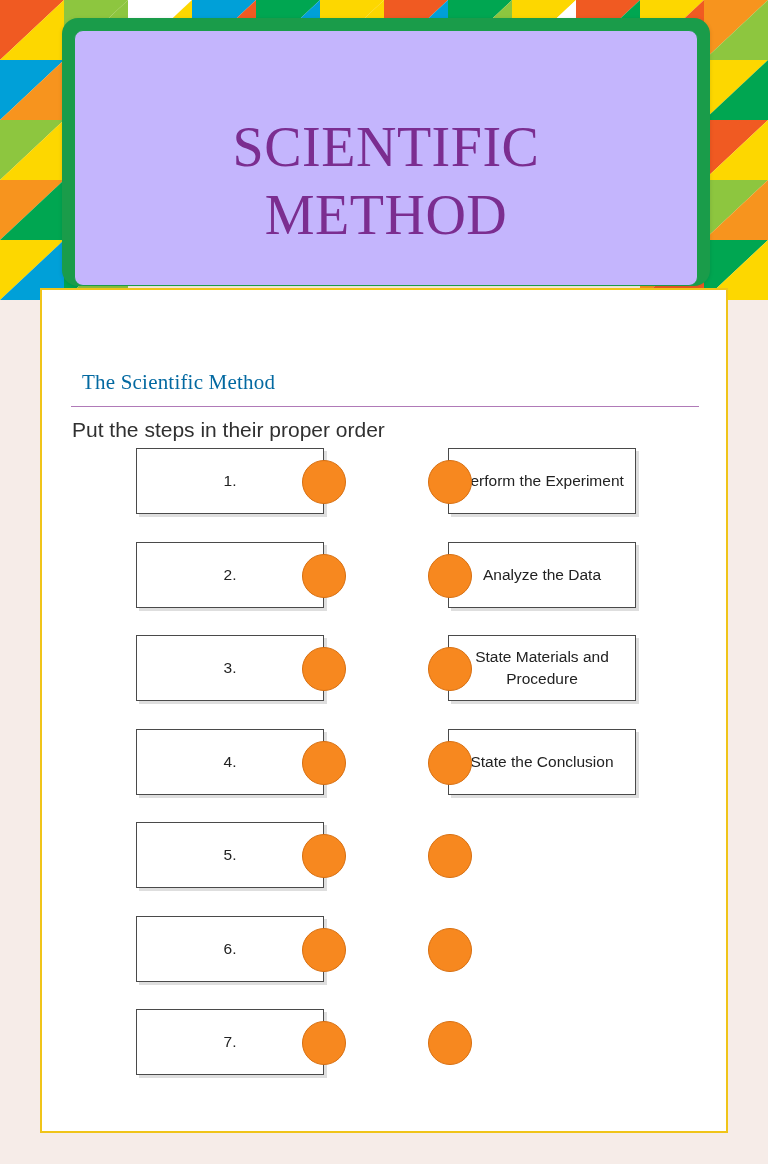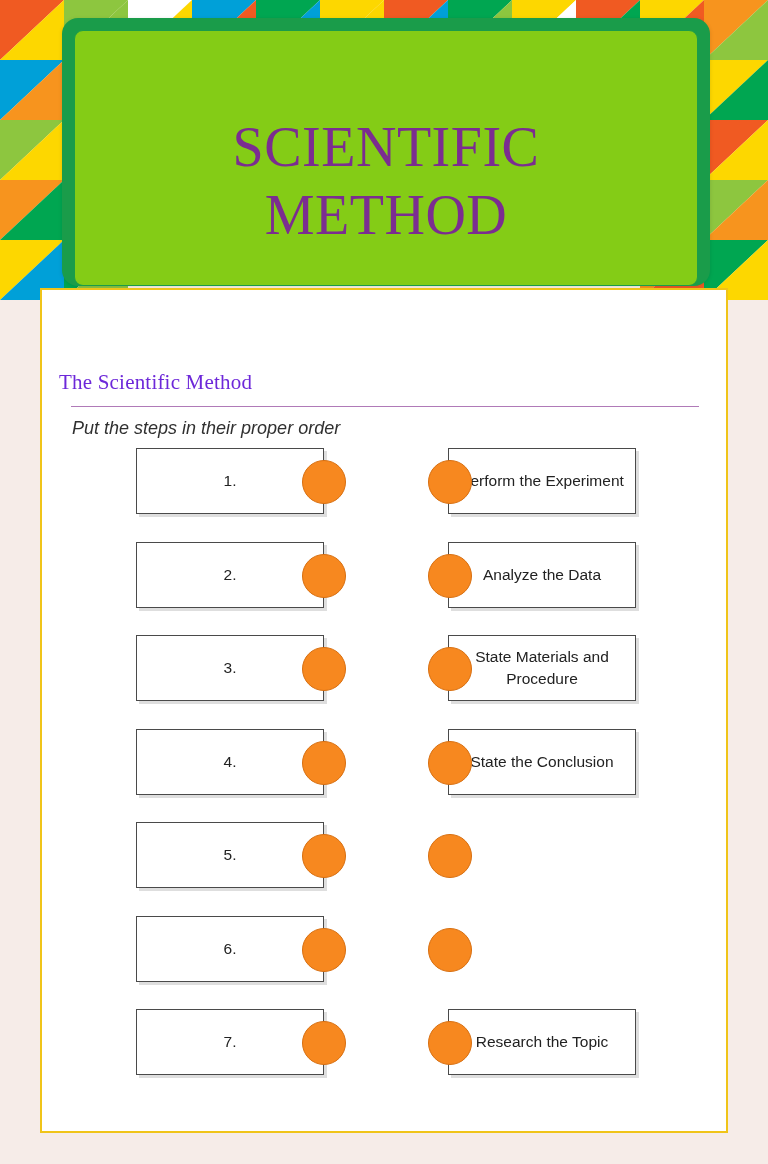--- a/index.html
+++ b/index.html
@@ -34,21 +34,21 @@
     border-radius: 16px;
     z-index: 2;
     box-shadow: 0 1px 4px rgba(0,0,0,0.12);
   }
   #title-card-inner {
     position: absolute;
     left: 12px;
     top: 12px;
     right: 12px;
     bottom: 0px;
-    background: #84cc16;
+    background: #c4b5fd;
     border-radius: 9px;
     border: 1px solid #1a9c4a;
     box-sizing: border-box;
     overflow: hidden;
   }
   #worksheet-title {
     position: absolute;
     left: 0;
     right: 0;
     top: 82px;
@@ -69,42 +69,41 @@
     width: 688px;
     height: 845px;
     background: #ffffff;
     border: 2px solid #f0c419;
     box-sizing: border-box;
     z-index: 3;
   }
 
   #section-title {
     position: absolute;
-    left: 17px;
+    left: 40px;
     top: 80px;
     font-family: "Liberation Serif", serif;
     font-size: 21px;
-    color: #6d28d9;
+    color: #0369a1;
     letter-spacing: 0.2px;
   }
   #section-rule {
     position: absolute;
     left: 29px;
     top: 116px;
     width: 628px;
     height: 1px;
     background: #b07ab8;
   }
   #instructions {
     position: absolute;
     left: 30px;
     top: 128px;
-    font-size: 18px;
+    font-size: 21px;
     color: #303030;
-    font-style: italic;
   }
 
   
   #match-area {
     position: absolute;
     left: 0;
     top: 158px;
     width: 688px;
   }
   .match-row {
@@ -312,19 +311,16 @@
       <div class="dot dot-left"></div>
       <div class="dot dot-right"></div>
     </div>
 
     <div class="match-row">
       <div class="left-box">
         <span class="left-num">7.</span>
       </div>
       <div class="dot dot-left"></div>
       <div class="dot dot-right"></div>
-      <div class="right-box">
-        <span class="right-text">Research the Topic</span>
-      </div>
     </div>
 
   </div>
 </div>
 
 </body></html>

